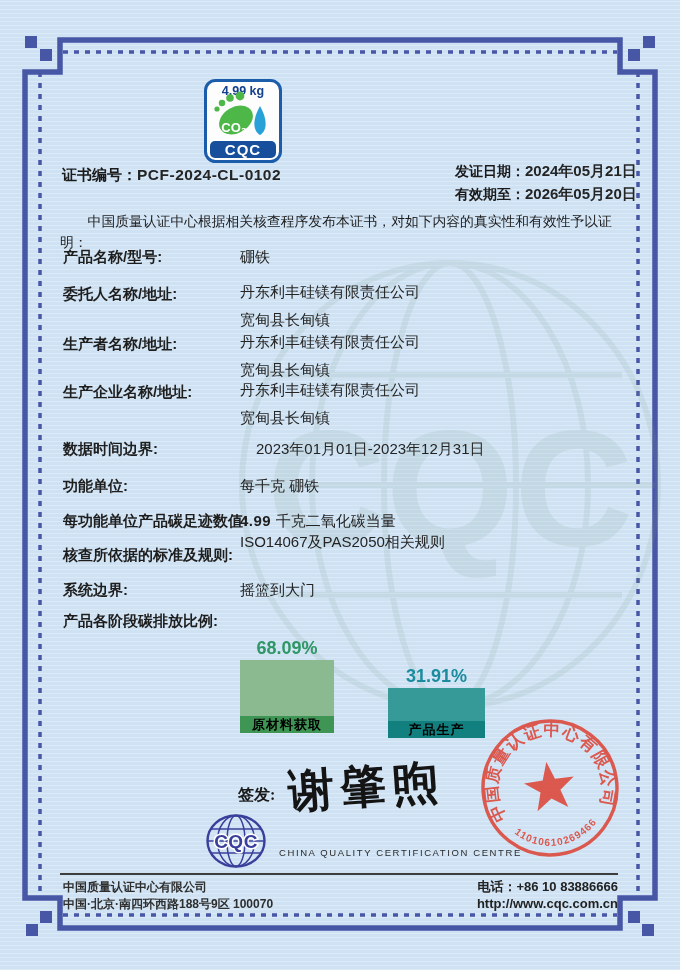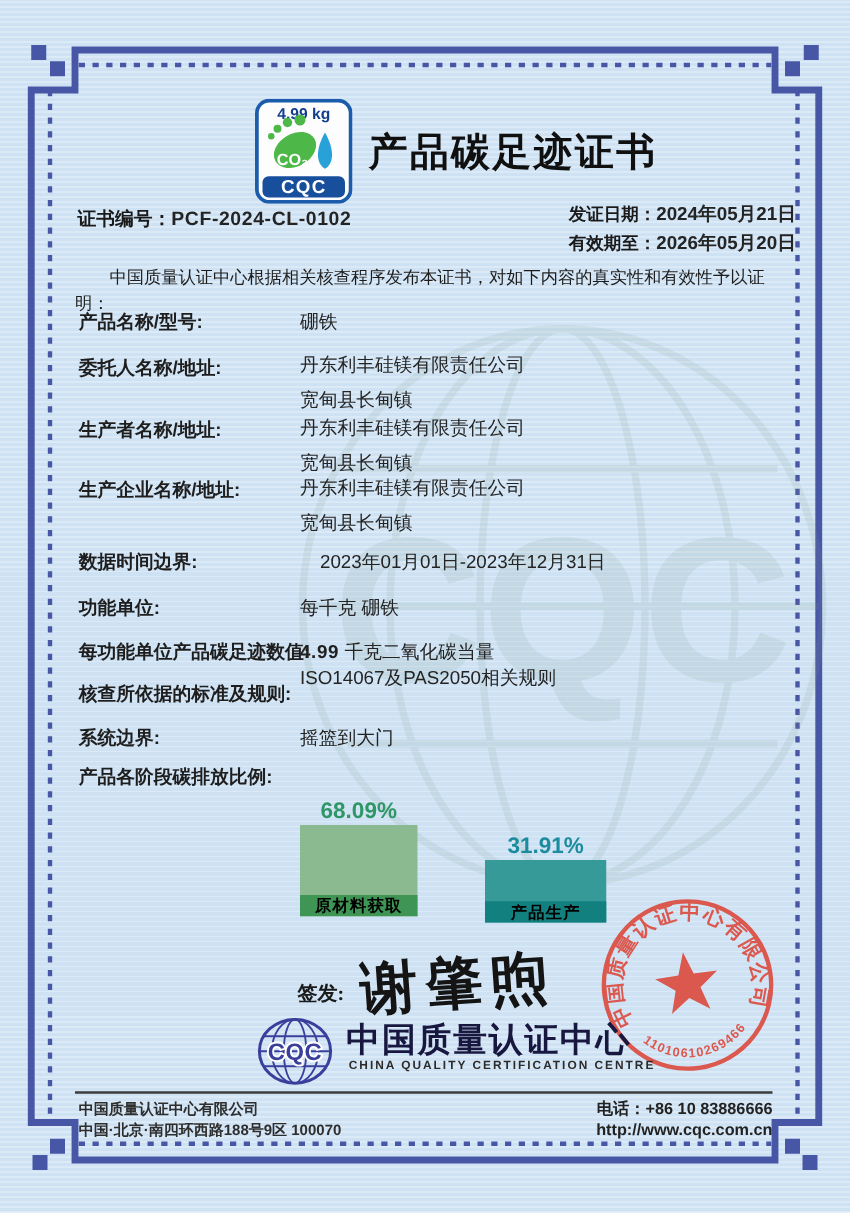--- a/index.html
+++ b/index.html
@@ -20,21 +20,21 @@
     color:#000000;font-size:13px;font-weight:700;letter-spacing:1px;}
   .dates .row{display:flex;align-items:baseline;height:23px;}
   .dates .callig{font-size:14px;}
   .dates .val{font-size:15px;font-weight:600;}
   .certno{display:flex;align-items:baseline;}
   .certno .callig{font-size:15px;}
   .certno .val{font-size:15.5px;font-weight:600;letter-spacing:.5px;}
   .sig-name{font-family:"Liberation Serif",serif;font-size:46px;font-weight:700;color:#141414;
     transform:rotate(-4deg);letter-spacing:6px;}
   .orgname{font-size:27px;font-weight:800;color:#17173f;letter-spacing:1.5px;}
-  .orgname-en{font-size:9.5px;font-weight:700;color:#2b2b2b;letter-spacing:1.6px;}
+  .orgname-en{font-size:9.5px;font-weight:400;color:#2b2b2b;letter-spacing:1.6px;}
   .footer-txt{font-size:12px;font-weight:600;color:#2e2e2e;line-height:17px;}
   .footer-right{font-size:13px;font-weight:700;color:#222222;line-height:17px;text-align:right;}
   .hline{background:#3d3d3d;}
 </style>
 </head>
 <body>
 
 <div class="page">
 
   <svg class="abs" style="left:0;top:0" width="680" height="970" viewBox="0 0 680 970">
@@ -76,21 +76,20 @@
       <circle cx="18" cy="24" r="3.2" fill="#4db848"></circle>
       <circle cx="26" cy="19" r="3.8" fill="#4db848"></circle>
       <circle cx="36" cy="17" r="4.4" fill="#4db848"></circle>
     </g>
     <path d="M 56 27 C 48 41 49 52 56 56 C 63 52 64 41 56 27 Z" fill="#28a0d8"></path>
     <text x="30" y="53" text-anchor="middle" font-size="13" font-weight="800" fill="#ffffff">CO₂</text>
     <rect x="6" y="62" width="66" height="17" rx="5" fill="#174f9d"></rect>
     <text x="39" y="75.5" text-anchor="middle" font-size="15" font-weight="800" fill="#ffffff" letter-spacing="1">CQC</text>
   </svg>
 
-  <div class="abs title" style="left:295px;top:101px">产品碳足迹证书</div>
 
   <div class="abs certno" style="left:62px;top:166px">
     <span class="callig">证书编号：</span>
     <span class="val">PCF-2024-CL-0102</span>
   </div>
 
   <div class="abs dates" style="left:455px;top:162px">
     <div class="row">
       <span class="callig">发证日期：</span>
       <span class="val">2024年05月21日</span>
@@ -172,21 +171,20 @@
     <g stroke="#3a3f9b" fill="none">
       <ellipse cx="31" cy="29" rx="28.5" ry="25.5" stroke-width="2.4"></ellipse>
       <ellipse cx="31" cy="29" rx="18.5" ry="25.5" stroke-width="1.5"></ellipse>
       <ellipse cx="31" cy="29" rx="9" ry="25.5" stroke-width="1.5"></ellipse>
       <line x1="5.9" y1="17" x2="56.1" y2="17" stroke-width="1.5"></line>
       <line x1="2.5" y1="29" x2="59.5" y2="29" stroke-width="1.5"></line>
       <line x1="5.9" y1="41" x2="56.1" y2="41" stroke-width="1.5"></line>
     </g>
     <text x="31" y="36" text-anchor="middle" font-size="19" font-weight="800" fill="#3a3f9b" stroke="#ffffff" stroke-width="3" paint-order="stroke" letter-spacing="0.5">CQC</text>
   </svg>
-  <div class="abs orgname" style="left:277px;top:814px">中国质量认证中心</div>
   <div class="abs orgname-en" style="left:279px;top:847px">CHINA QUALITY CERTIFICATION CENTRE</div>
 
   <div class="abs hline" style="left:60px;top:873px;width:558px;height:2px"></div>
   <div class="abs footer-txt" style="left:63px;top:879px">中国质量认证中心有限公司</div>
   <div class="abs footer-txt" style="left:63px;top:896px">中国·北京·南四环西路188号9区  100070</div>
   <div class="abs footer-right" style="right:62px;top:878px">电话：+86 10 83886666</div>
   <div class="abs footer-right" style="right:62px;top:895px">http://www.cqc.com.cn</div>
 
 </div>
 

